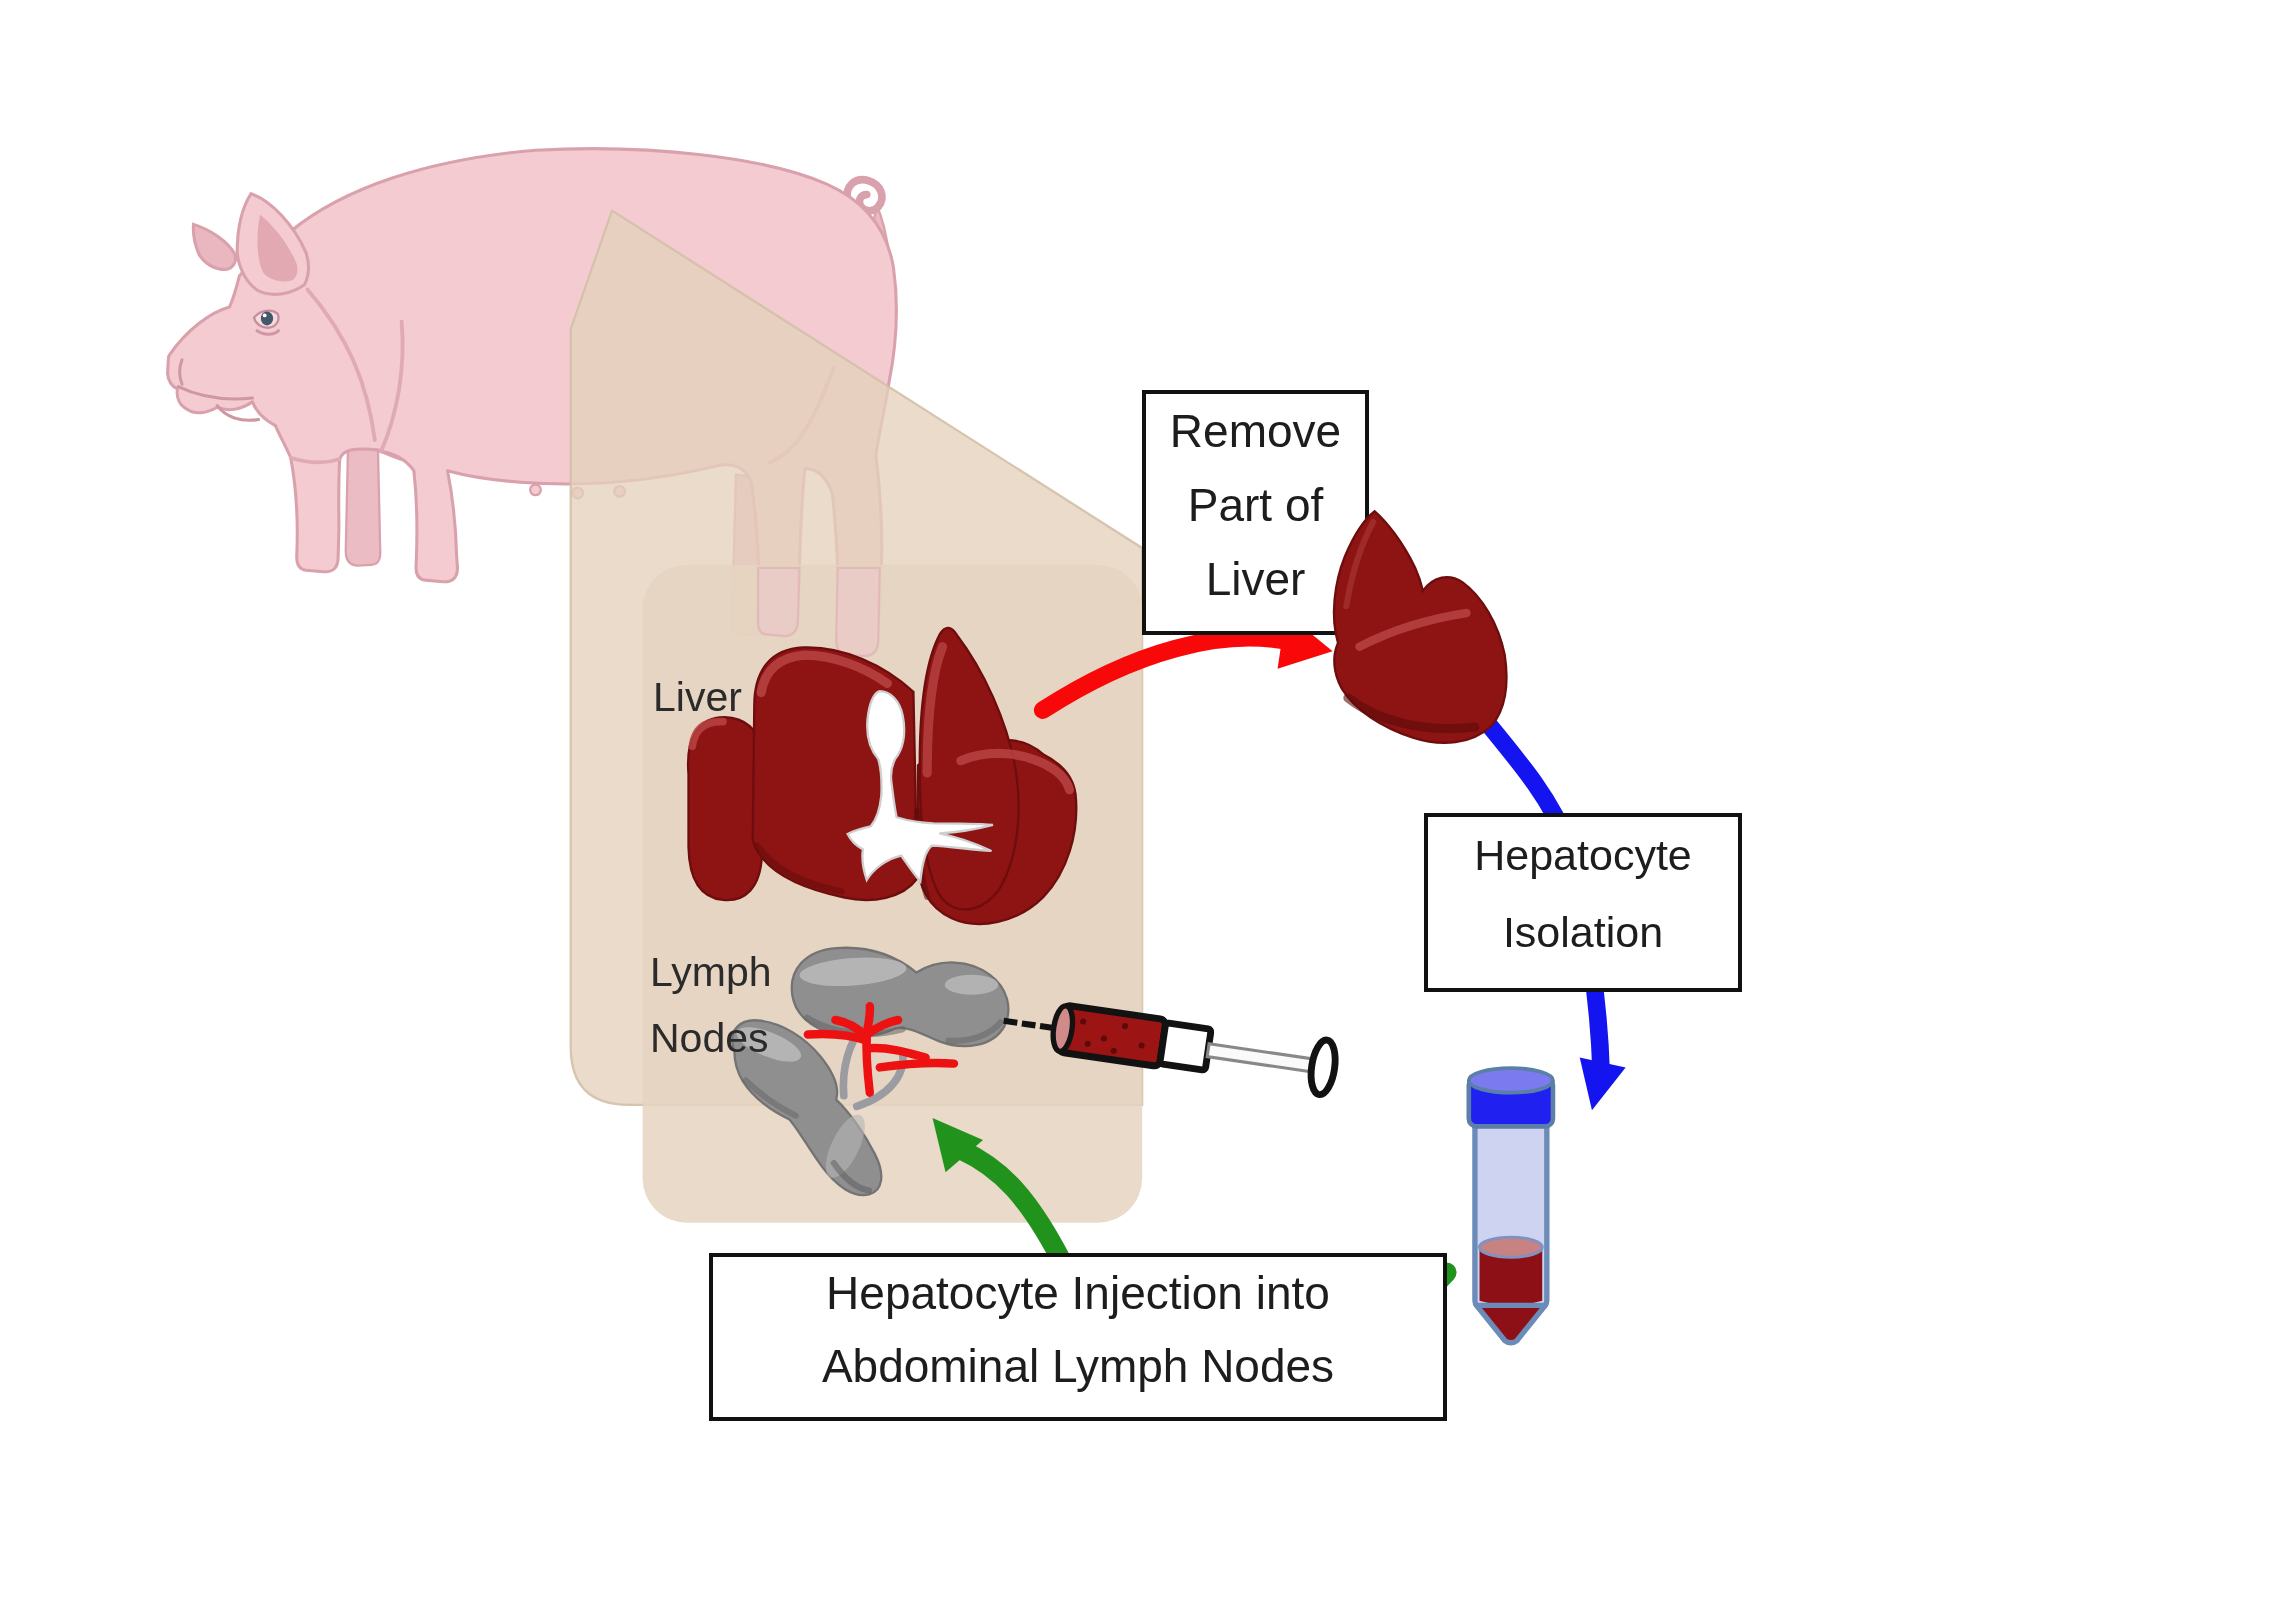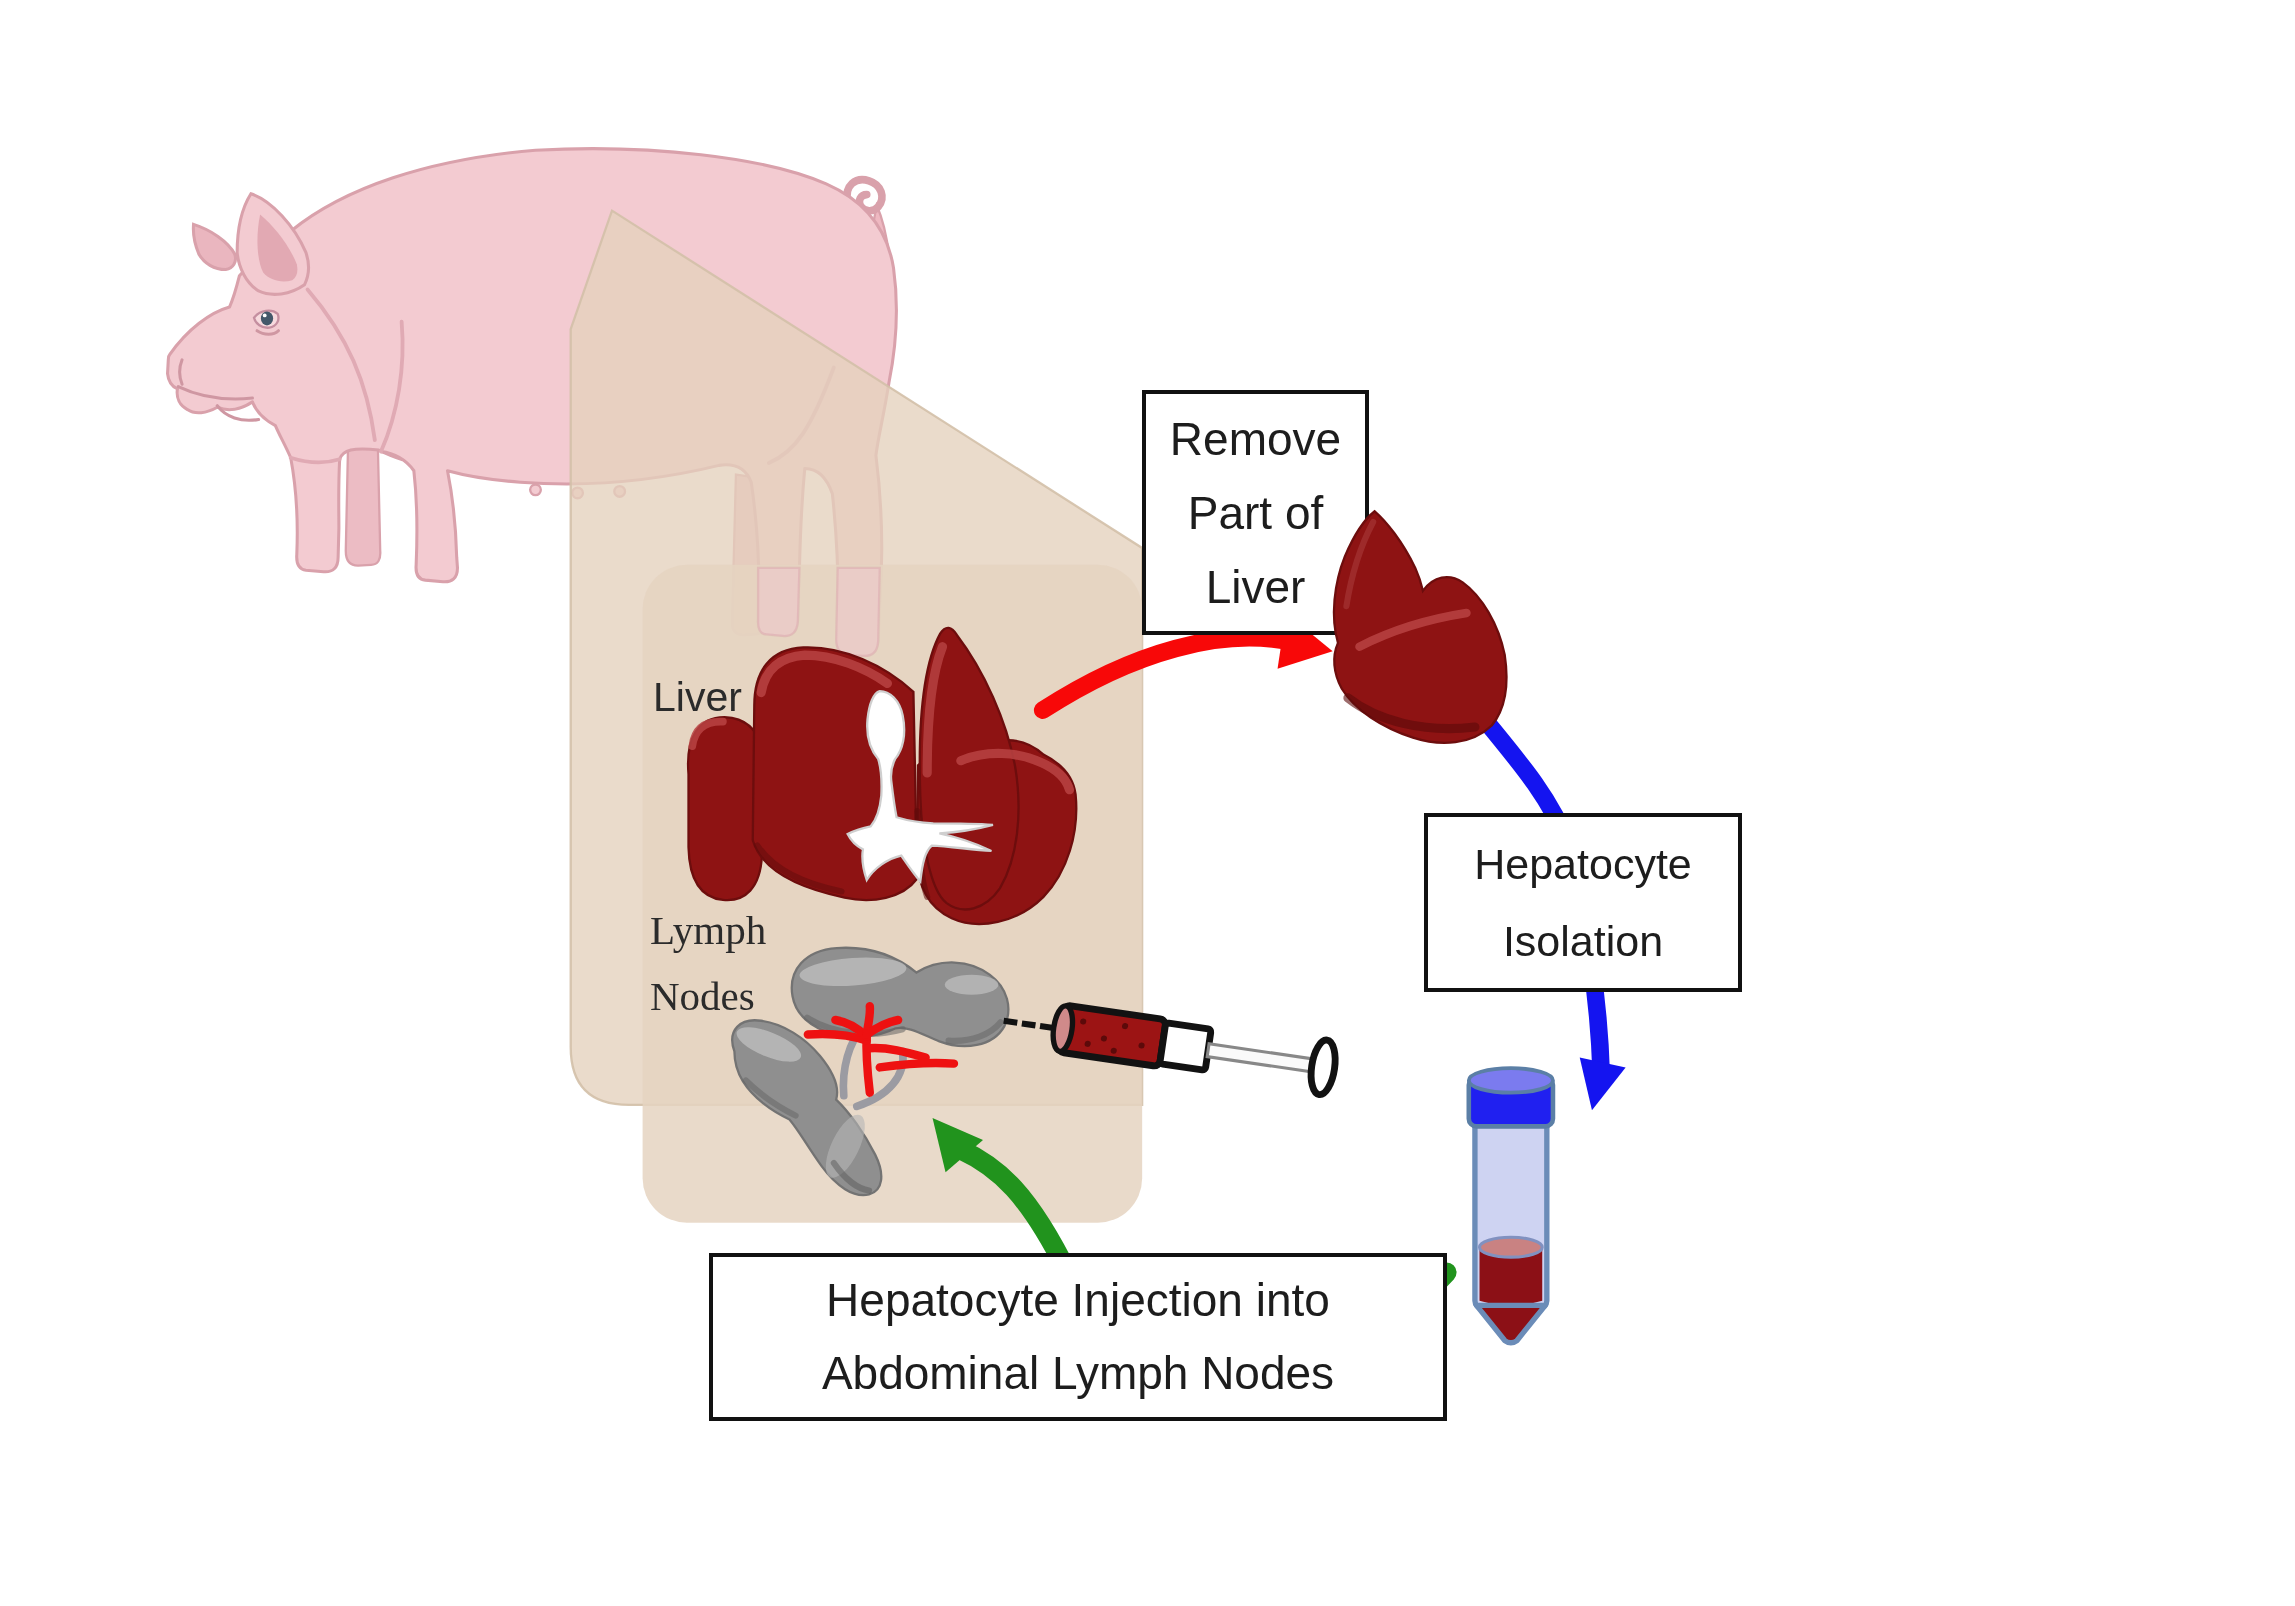--- a/index.html
+++ b/index.html
@@ -10,36 +10,36 @@
     font-family:"Liberation Sans", sans-serif;
     overflow:hidden;
   }
   .layer{position:absolute;left:0;top:0;width:2295px;height:1607px;}
   svg.layer{pointer-events:none;}
   .txtbox{
     position:absolute;
     box-sizing:border-box;
     background:#ffffff;
     border:4.6px solid #111111;
-    display:flex;align-items:center;justify-content:center;
+    display:flex;justify-content:center;
     text-align:center;
     color:#1d1d1d;
     white-space:pre-line;
     z-index:5;
   }
   .txtbox span{white-space:pre-line;}
   #remove-box{left:1142px;top:390px;width:227px;height:245px;font-size:46px;line-height:74px;}
   #isolation-box{left:1424px;top:813px;width:318px;height:179px;font-size:43px;line-height:77px;}
   #injection-box{left:709px;top:1253px;width:738px;height:168px;font-size:46px;line-height:73px;}
   .panel-label{
     position:absolute;color:#2b2b2b;font-size:41px;line-height:66px;
     white-space:pre-line;z-index:5;
   }
   #liver-label{left:653px;top:664px;}
-  #lymph-label{left:650px;top:897px;font-family:Liberation Serif, serif;}
+  #lymph-label{left:650px;top:939px;}
   #piece-layer{z-index:10;}
 </style>
 </head>
 <body>
 
 <div id="canvas">
 
   <svg class="layer" viewBox="0 0 3000 2100">
 
     <g>

